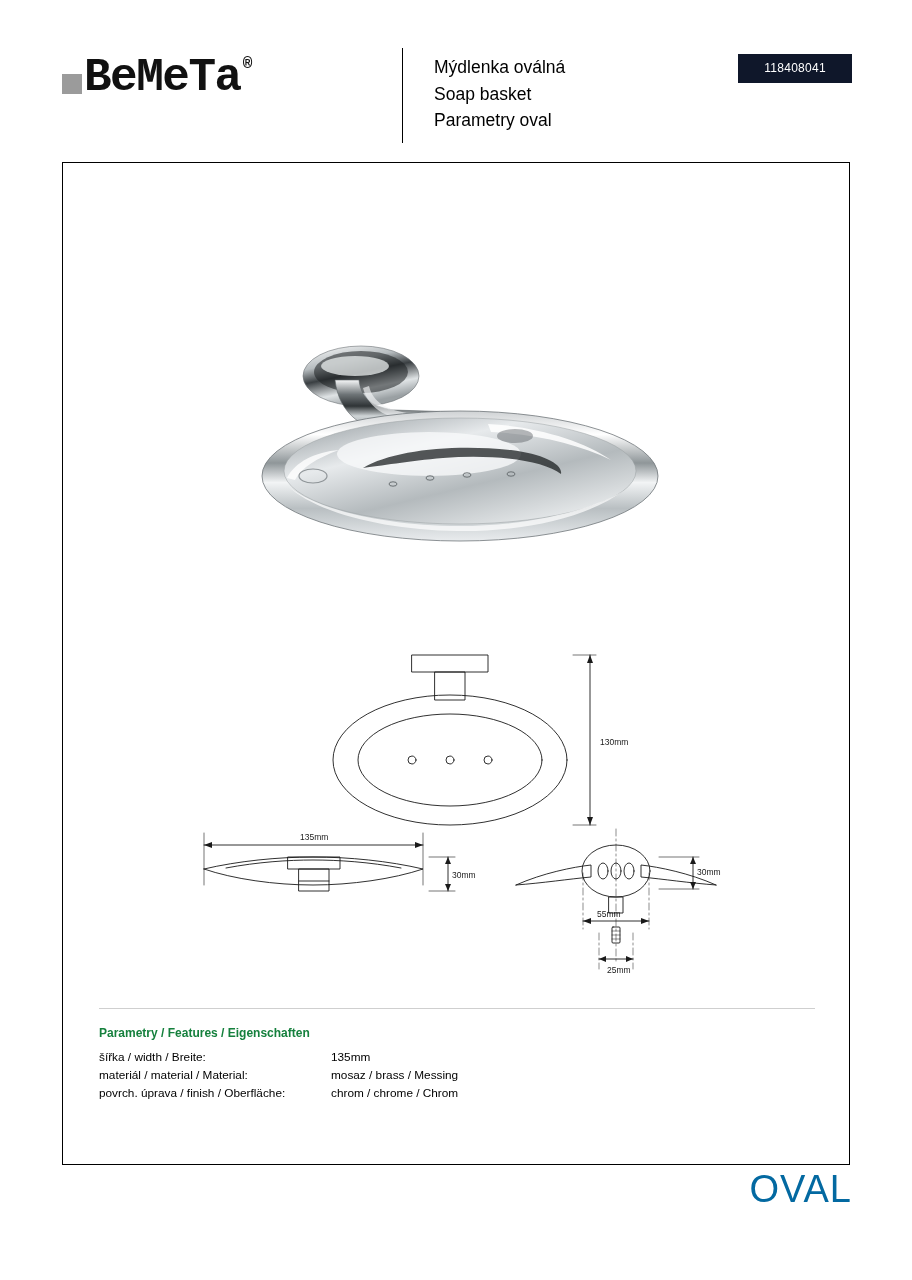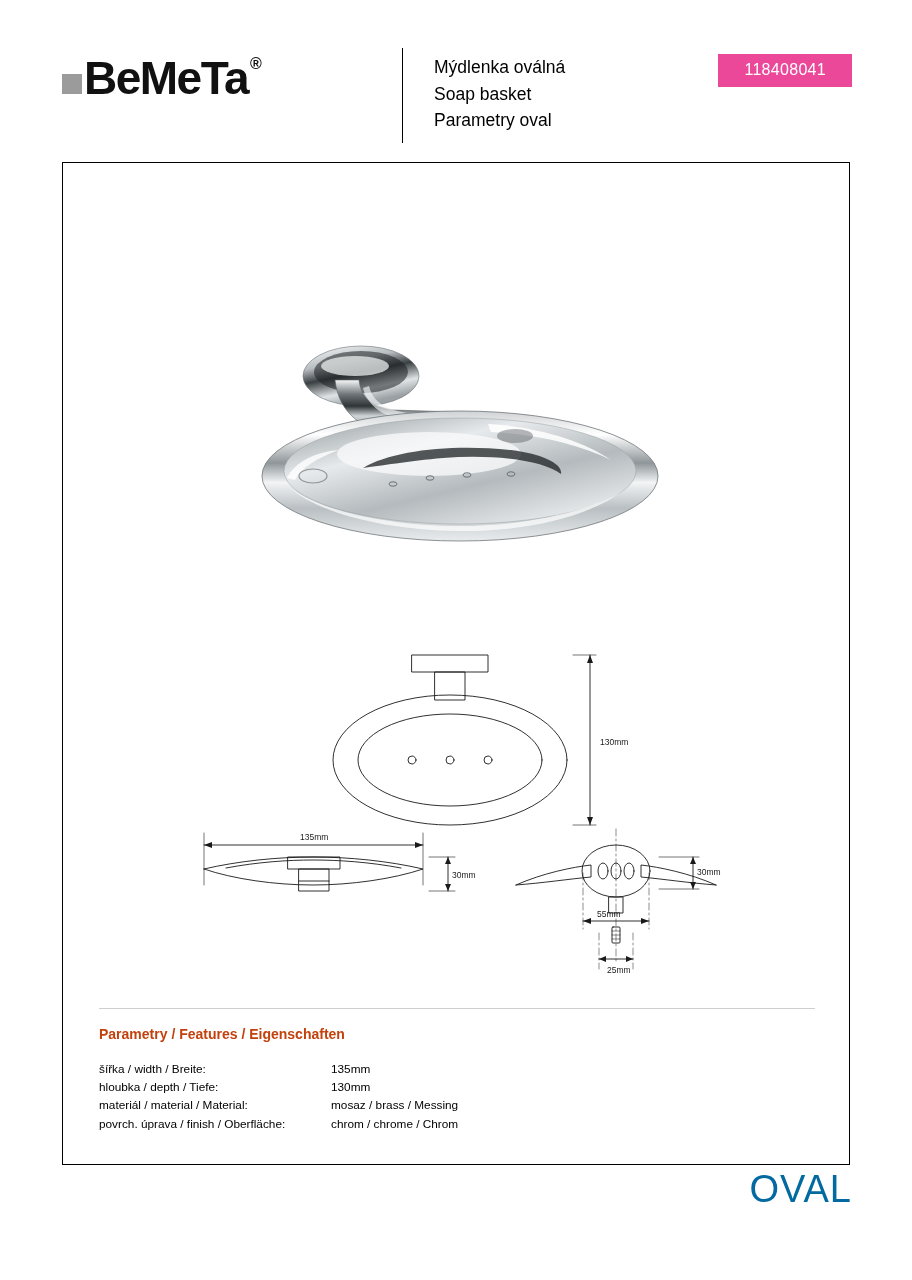--- a/index.html
+++ b/index.html
@@ -32,21 +32,21 @@
     align-items: flex-start;
   }
   .logo-square {
     width: 20px;
     height: 20px;
     background: #9b9b9b;
     margin-top: 22px;
     margin-right: 2px;
   }
   .logo-text {
-    font-family: Liberation Sans, sans-serif;
+    font-family: Liberation Mono, monospace;
     font-weight: bold;
     font-size: 46px;
     letter-spacing: -1.5px;
     line-height: 52px;
     color: #111;
   }
   .logo-reg {
     font-size: 16px;
     vertical-align: top;
     line-height: 24px;
@@ -68,23 +68,23 @@
     font-size: 17.5px;
     line-height: 26.5px;
     color: #000;
   }
   .titles div { white-space: nowrap; margin-left: 14px; }
 
   .code-box {
     position: absolute;
     right: 0;
     top: 6px;
-    background: #ec4899;
+    background: #0f172a;
     color: #fff;
-    font-size: 16px;
+    font-size: 12px;
     padding: 7px 26px 8px 26px;
     letter-spacing: 0.3px;
   }
 
   
   .frame {
     position: absolute;
     left: 62px;
     top: 162px;
     width: 788px;
@@ -118,24 +118,24 @@
     top: 845px;
     width: 716px;
   }
   .params-rule {
     width: 100%;
     height: 1px;
     background: #cfcfcf;
     margin-bottom: 17px;
   }
   .params-title {
-    font-size: 14px;
+    font-size: 12px;
     font-weight: bold;
-    margin-bottom: 18px;
-    color: #c2410c;
+    margin-bottom: 8px;
+    color: #15803d;
   }
   .params-table {
     font-size: 11.8px;
     line-height: 18.2px;
     border-collapse: collapse;
   }
   .params-table td { padding: 0; vertical-align: top; }
   .params-table td.label { width: 232px; }
 
   
@@ -326,24 +326,20 @@
   <div class="params">
     <div class="params-rule"></div>
     <div class="params-title">Parametry / Features / Eigenschaften</div>
     <table class="params-table">
       <tbody>
         <tr>
           <td class="label">šířka / width / Breite:</td>
           <td class="value">135mm</td>
         </tr>
         <tr>
-          <td class="label">hloubka / depth / Tiefe:</td>
-          <td class="value">130mm</td>
-        </tr>
-        <tr>
           <td class="label">materiál / material / Material:</td>
           <td class="value">mosaz / brass / Messing</td>
         </tr>
         <tr>
           <td class="label">povrch. úprava / finish / Oberfläche:</td>
           <td class="value">chrom / chrome / Chrom</td>
         </tr>
       </tbody>
     </table>
   </div>

